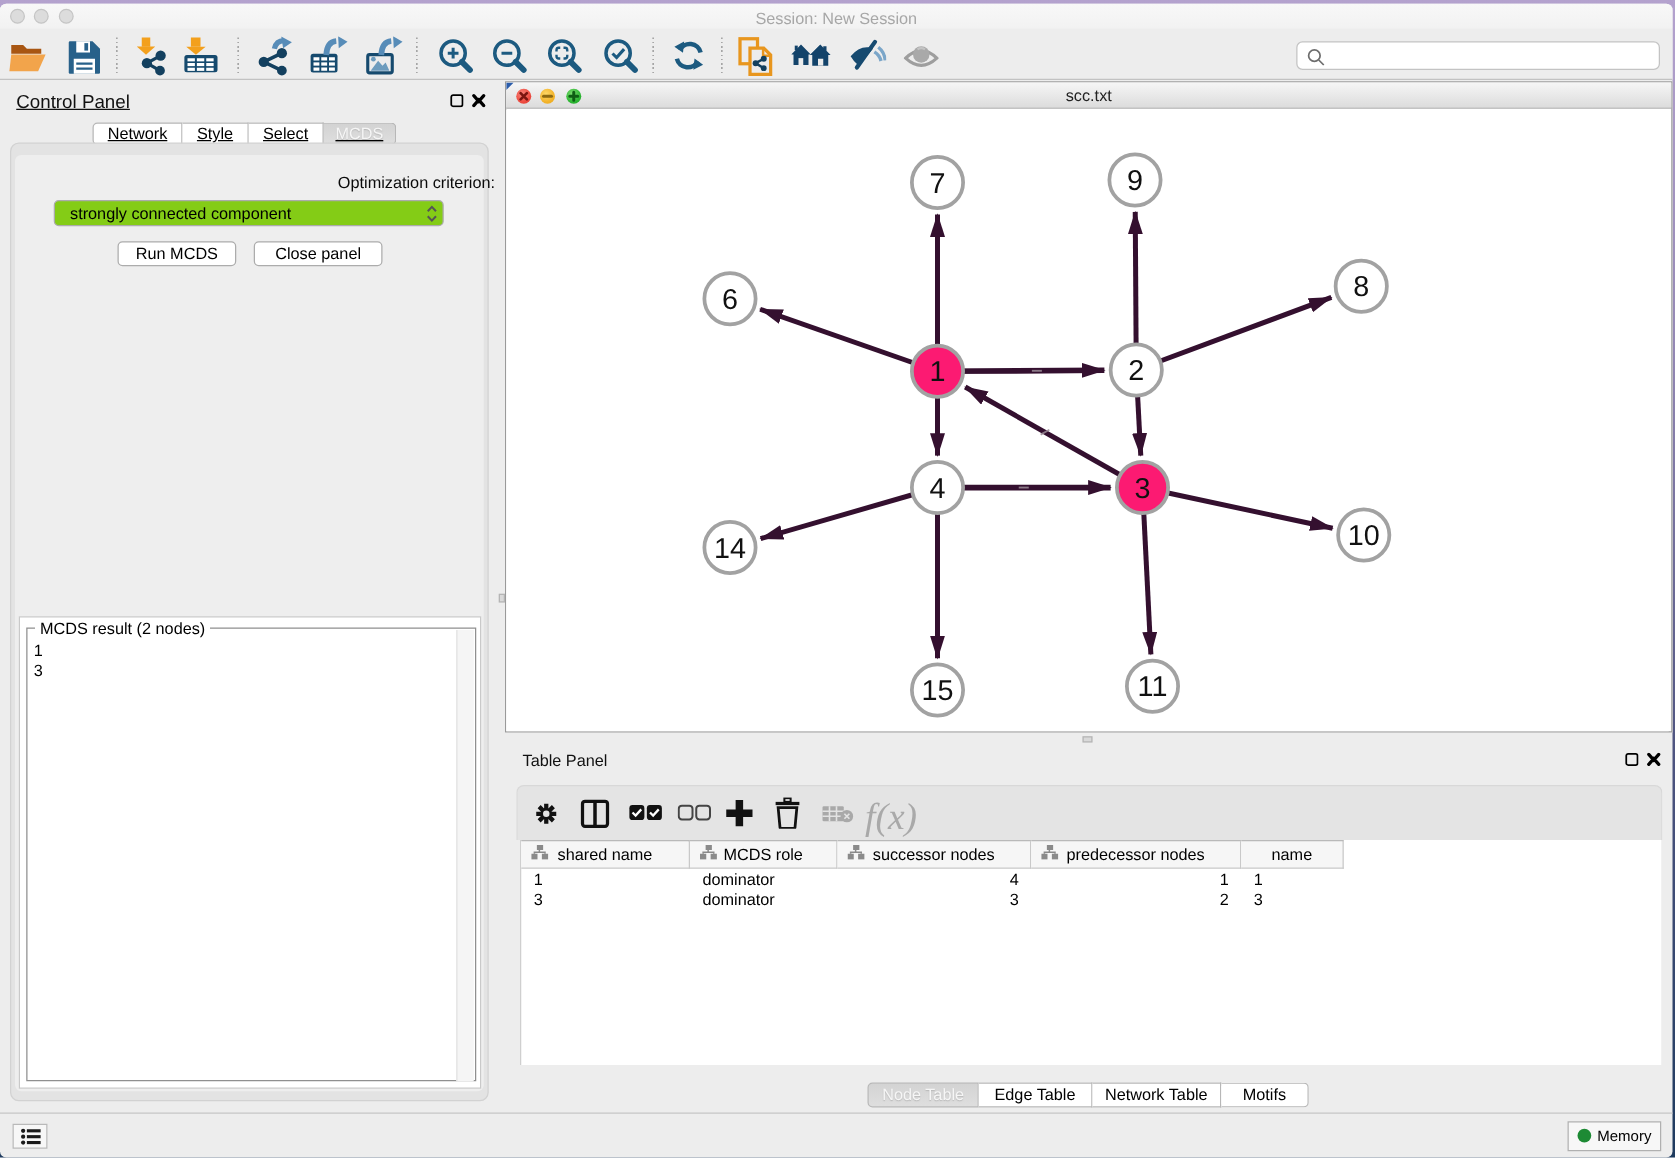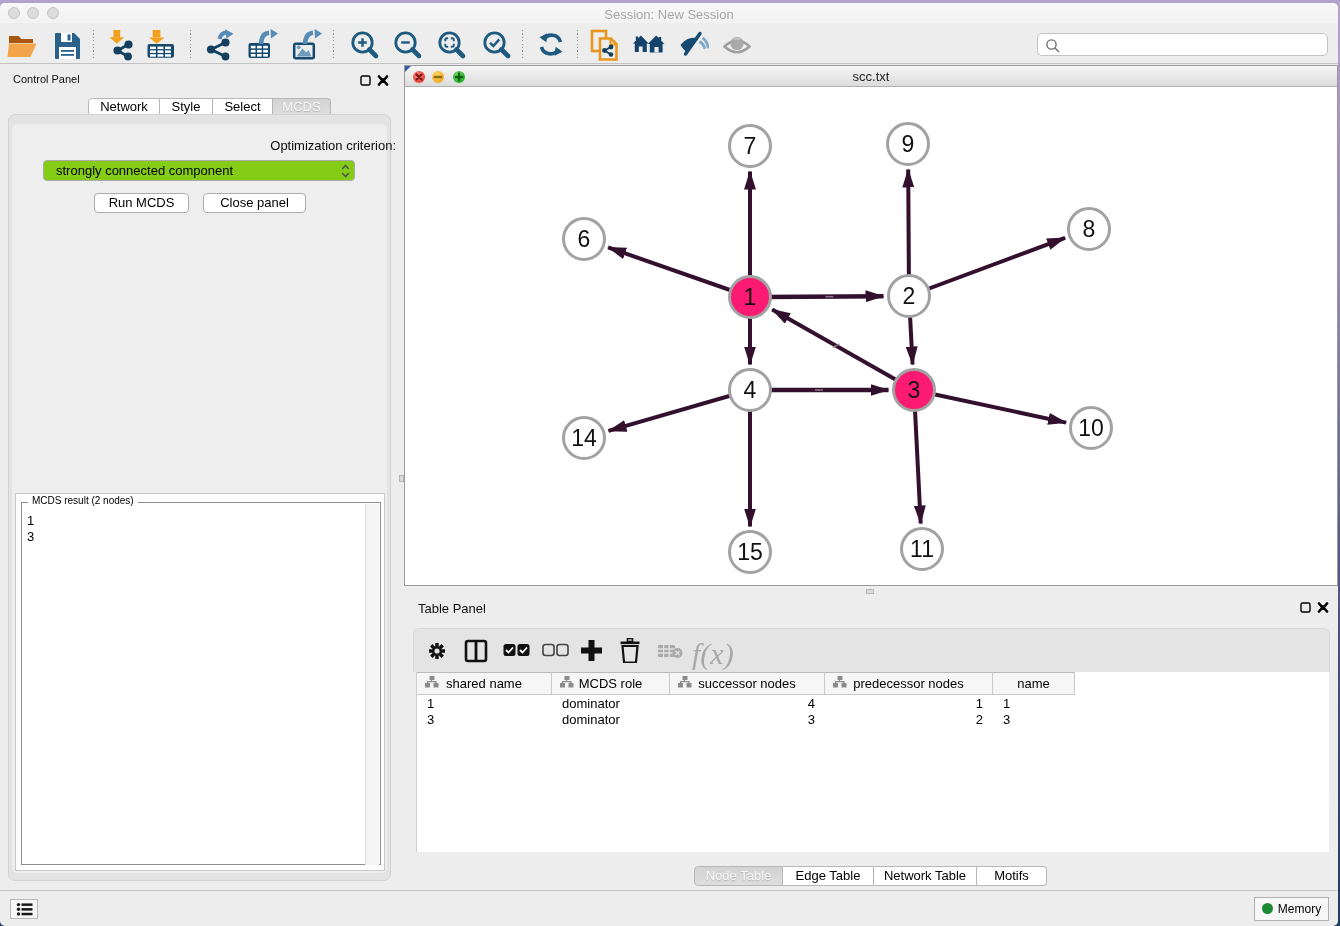--- a/index.html
+++ b/index.html
@@ -11,35 +11,35 @@
 .tl { position:absolute; top:4px; width:12px; height:12px; border-radius:50%; background:#dcdcdc; border:1px solid #c5c5c5; }
 #ttext { position:absolute; top:4px; left:0; width:100%; text-align:center; font-size:13px; color:#a7a7a7; }
 
 #toolbar { position:absolute; left:0; top:23px; width:1338px; height:41px; background:#ededed; border-bottom:1px solid #c2c2c2; }
 .tsep { position:absolute; top:7px; height:29px; width:1px; background-image:repeating-linear-gradient(180deg,#8e8e8e 0 1.2px,rgba(0,0,0,0) 1.2px 3.4px); }
 .ticon { position:absolute; top:6px; }
 #search { position:absolute; left:1037px; top:10px; width:291px; height:23px; background:#fff; border:1px solid #c3c3c3; border-radius:5px; }
 #search svg { position:absolute; left:7px; top:4px; }
 
 #cpanel { position:absolute; left:0; top:65px; width:396px; height:825px; }
-#cphead { position:absolute; left:13px; top:8px; font-size:11px; color:#111; }
+#cphead { position:absolute; left:13px; top:8px; font-size:15px; color:#111;text-decoration:underline; }
 .paneico { position:absolute; top:10px; }
-#cptabs { position:absolute; left:88px; top:33px; height:18px; display:flex; font-size:13px; white-space:nowrap; }
+#cptabs { position:absolute; left:74px; top:33px; height:18px; display:flex; font-size:13px; white-space:nowrap;text-decoration:underline; }
 .tab { border:1px solid #b7b7b7; border-left:none; background:#fff; color:#000; line-height:16px; text-align:center; }
 .tab.first { border-left:1px solid #b7b7b7; border-radius:4px 0 0 4px; }
 .tab.last { border-radius:0 4px 4px 0; }
 .tab.sel { background:linear-gradient(180deg,#d3d3d3,#dedede); color:#f6f6f6; text-shadow:0 1px 1px #b5b5b5; }
 #cpbox { position:absolute; left:8px; top:49px; width:383px; height:767px; background:#e3e3e3; border:1px solid #d2d2d2; border-radius:7px; }
 #cpinner { position:absolute; left:3px; top:9px; width:375px; height:749px; background:#eeeeee; border-radius:5px; }
 #optlabel { position:absolute; left:0; top:73px; width:396px; text-align:right; font-size:13px; color:#0a0a0a; }
 #dropdown { position:absolute; left:43px; top:95px; width:312px; height:21px; background:#84cc16; border:1px solid #ababab; border-radius:4px; font-size:13px; line-height:19px; padding-left:12px; color:#000; }
 .btn { position:absolute; top:128px; height:20px; background:#fff; border:1px solid #acacac; border-radius:4px; font-size:13px; text-align:center; line-height:18px; color:#000; }
 #resultbox { position:absolute; left:15px; top:428px; width:370px; height:378px; background:#fff; border:1px solid #c9c9c9; }
 #resultframe { position:absolute; left:5px; top:8px; width:360px; height:363px; border:1px solid #8f8f8f; }
-#resulttitle { position:absolute; left:6px; top:-8px; background:#fff; padding:0 4px; font-size:10px; color:#000; }
+#resulttitle { position:absolute; left:6px; top:-8px; background:#fff; padding:0 4px; font-size:13px; color:#000; }
 #resultinner { position:absolute; left:5px; top:10px; font-size:13px; color:#000; line-height:16px; }
 #resscroll { position:absolute; right:1px; top:1px; width:14px; height:361px; background:#f5f5f5; border-left:1px solid #e2e2e2; }
 
 #netframe { position:absolute; left:404px; top:65px; width:934px; height:521px; background:#fff; border:1px solid #9a9a9a; }
 #nettitle { position:absolute; left:0; top:0; width:932px; height:21px; background:linear-gradient(180deg,#f6f6f6,#dcdcdc); border-bottom:1px solid #b0b0b0; }
 #nettext { position:absolute; width:100%; text-align:center; top:3px; font-size:13px; color:#222; }
 .tfl { position:absolute; top:4px; width:12px; height:12px; border-radius:50%; }
 .tfl svg { position:absolute; left:0; top:0; }
 #netcanvas { position:absolute; left:0; top:22px; width:930px; height:497px; background:#fff; }
 

